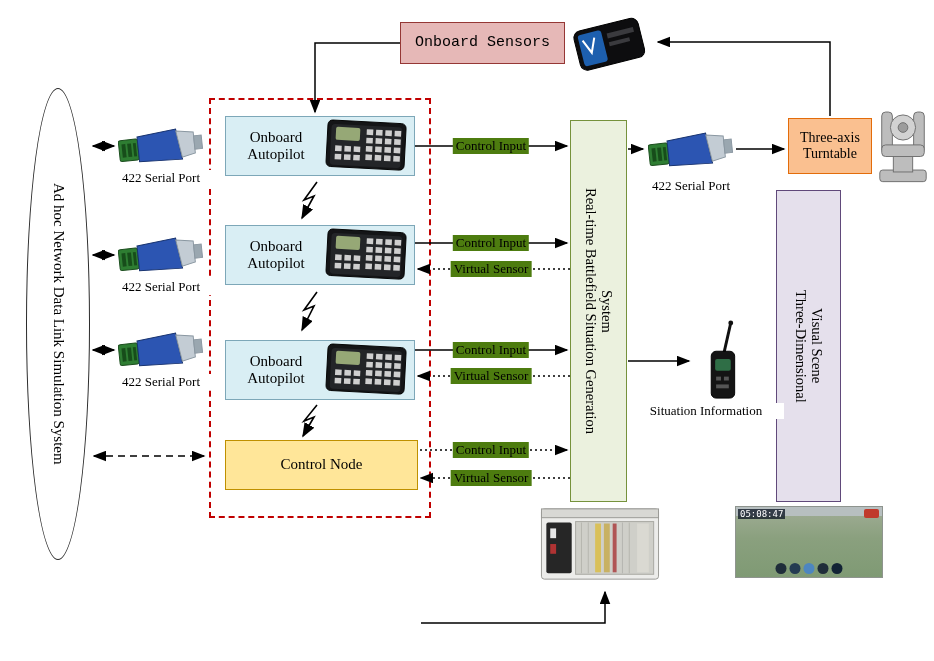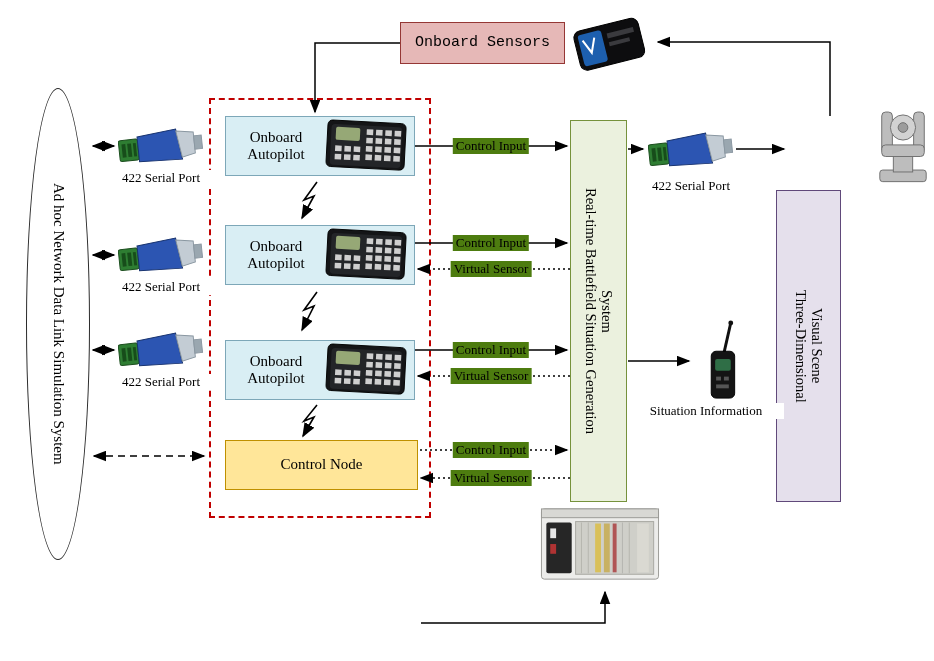--- a/index.html
+++ b/index.html
@@ -244,20 +244,23 @@
           <rect x="10" y="17" width="4" height="14" fill="#174d1a"></rect>
           <rect x="16" y="17" width="3" height="14" fill="#174d1a"></rect>
       <path d="M21,11 L62,7 L66,39 L21,37 Z" fill="#2c55b2" stroke="#16316e"></path>
       <path d="M62,9 L80,12 L80,34 L66,37 Z" fill="#c3ccd4" stroke="#8a97a1"></path>
       <rect x="80" y="16" width="8" height="14" fill="#9aa7b0" stroke="#8a97a1"></rect>
         </g>
       </svg>
   </div>
   <div class="caption" style="left:636px;top:178px;width:110px;">422 Serial Port</div>
 
+  <div class="node turnbox" style="left:788px;top:118px;width:84px;height:56px;padding:2px;">
+    <div>Three-axis Turntable</div>
+  </div>
   <div class="dev" style="left:874px;top:98px;width:58px;height:88px;">
     <svg viewBox="0 0 60 90">
         <g stroke="#6f6f6f" fill="#bdbdbd">
       <rect x="6" y="74" width="48" height="12" rx="3"></rect>
       <rect x="20" y="58" width="20" height="18"></rect>
       <rect x="8" y="14" width="11" height="42" rx="4"></rect>
       <rect x="41" y="14" width="11" height="42" rx="4"></rect>
       <rect x="8" y="48" width="44" height="12" rx="4"></rect>
       <circle cx="30" cy="30" r="13" fill="#d2d2d2"></circle>
       <circle cx="30" cy="30" r="5" fill="#9c9c9c"></circle>
@@ -296,20 +299,31 @@
           <line x1="85" y1="18" x2="85" y2="70"></line>
           <line x1="92" y1="18" x2="92" y2="70"></line>
         </g>
       <rect x="57" y="19" width="6" height="50" fill="#d9c05a"></rect>
       <rect x="66" y="19" width="6" height="50" fill="#c8b163"></rect>
       <rect x="75" y="19" width="4" height="50" fill="#b05555"></rect>
       <rect x="100" y="19" width="12" height="50" fill="#dad9d2"></rect>
       </svg>
   </div>
 
+  <div class="scene" style="left:735px;top:506px;width:148px;height:72px;">
+    <span class="ts">05:08:47</span>
+    <span class="logo"></span>
+    <span class="dots">
+      <span class="d1"></span>
+        <span class="d2"></span>
+        <span class="d3"></span>
+        <span class="d4"></span>
+        <span class="d5"></span>
+    </span>
+  </div>
 
 
   <svg class="wires" width="934" height="661" viewBox="0 0 934 661">
     <defs>
       <marker id="mE" markerWidth="9" markerHeight="8" refX="8" refY="3.5" orient="auto">
         <path d="M0,0 L9,3.5 L0,7 Z" fill="#000"></path>
         </marker>
       <marker id="mS" markerWidth="9" markerHeight="8" refX="1" refY="3.5" orient="auto">
         <path d="M9,0 L0,3.5 L9,7 Z" fill="#000"></path>
         </marker>

